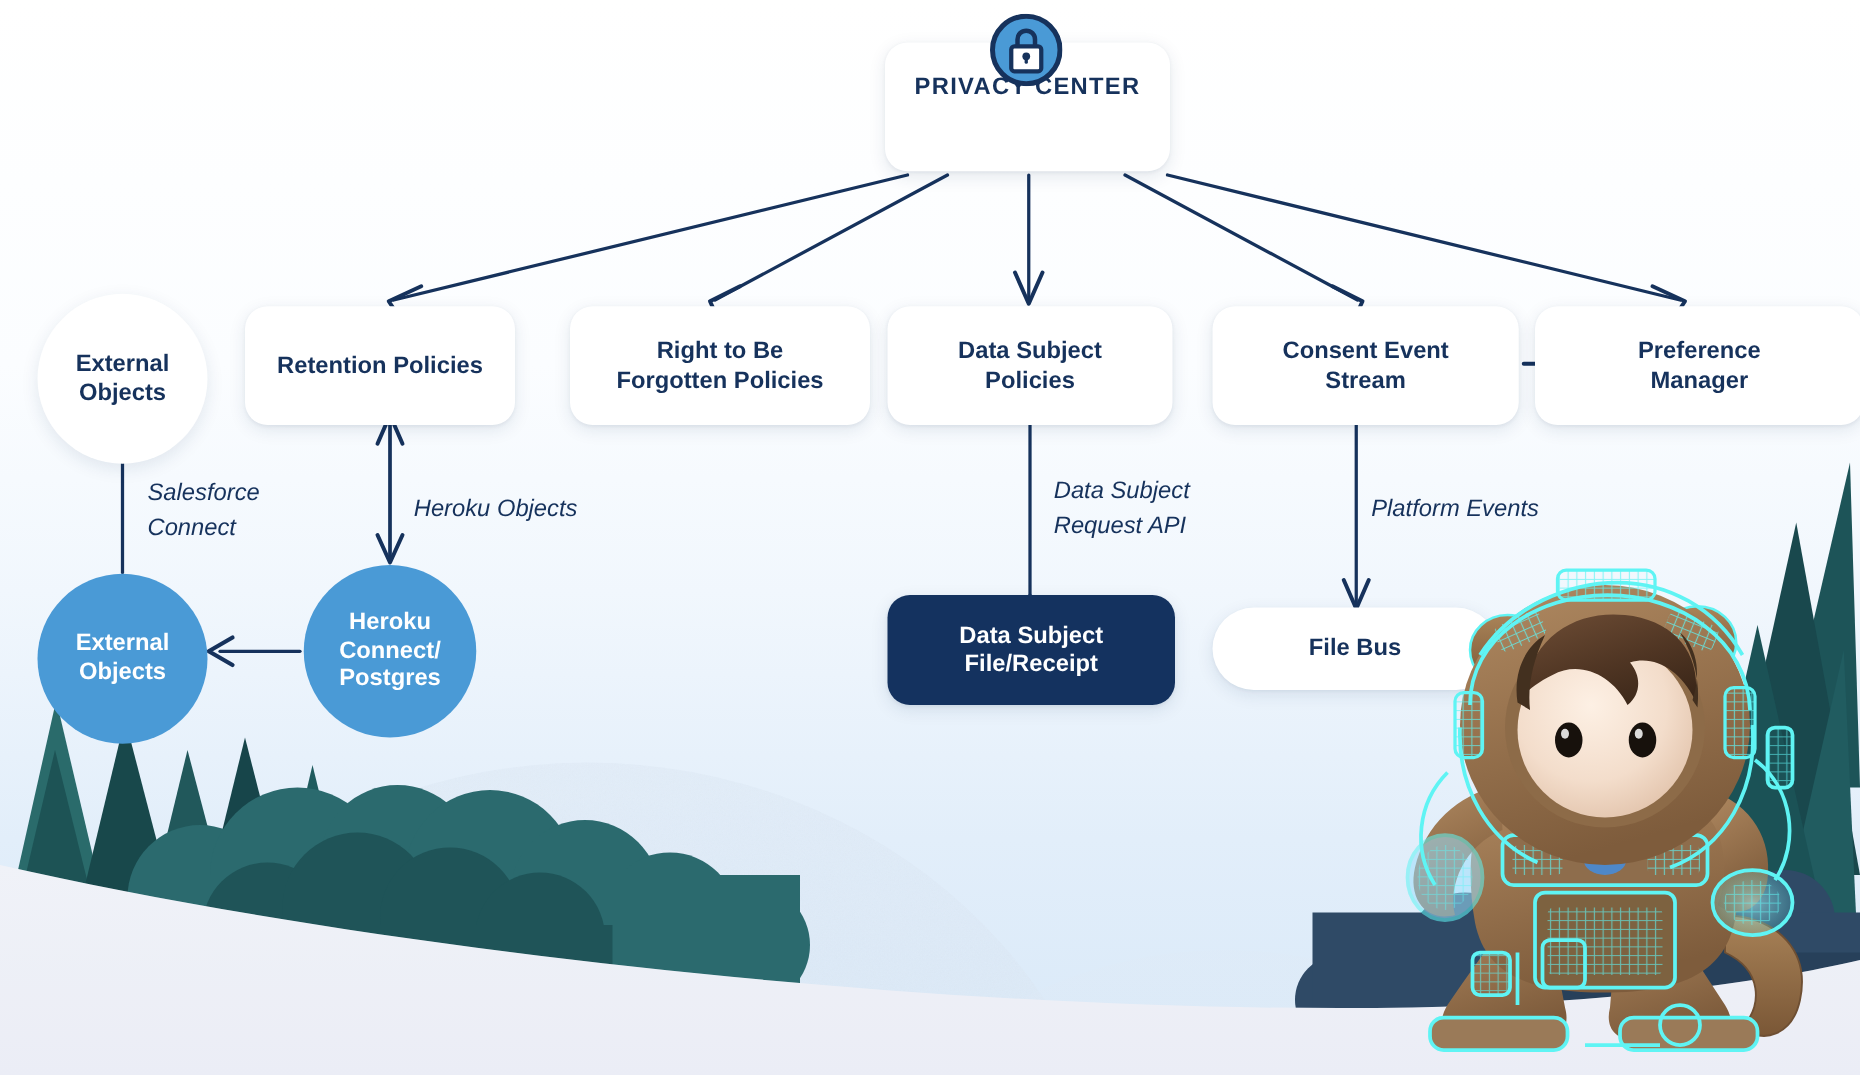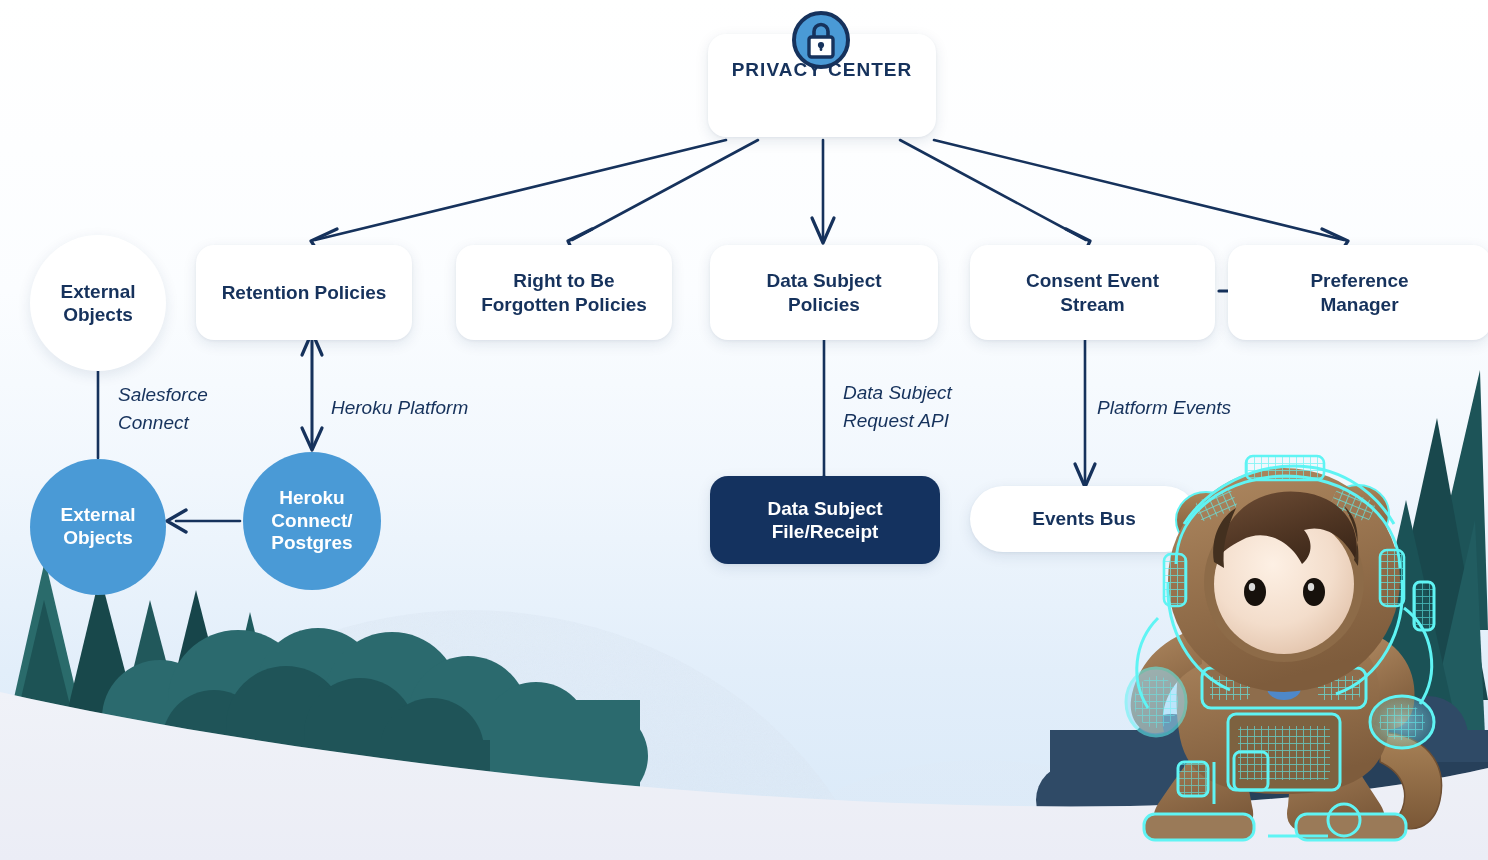--- a/index.html
+++ b/index.html
@@ -46,21 +46,21 @@
   }
   #privacy-center .pc-label{display:block;width:100%;}
 
   #lock-badge{
     position:absolute;left:792px;top:11px;width:58px;height:58px;z-index:5;
   }
 
   
   #n-external-objects-top{left:30px;top:235px;width:136px;height:136px;font-size:19px;}
   #n-retention{left:196px;top:245px;width:216px;height:95px;font-size:19px;}
-  #n-rtbf{left:456px;top:245px;width:216px;height:95px;font-size:19px;}
+  #n-rtbf{left:456px;top:245px;width:240px;height:95px;font-size:19px;}
   #n-dsp{left:710px;top:245px;width:228px;height:95px;font-size:19px;}
   #n-consent{left:970px;top:245px;width:245px;height:95px;font-size:19px;}
   #n-pref{left:1228px;top:245px;width:263px;height:95px;font-size:19px;}
 
   
   #n-external-objects-bottom{left:30px;top:459px;width:136px;height:136px;font-size:19px;}
   #n-heroku{left:243px;top:452px;width:138px;height:138px;font-size:19px;}
   #n-dsfile{left:710px;top:476px;width:230px;height:88px;font-size:19px;}
   #n-eventbus{left:970px;top:486px;width:228px;height:66px;font-size:19px;}
 
@@ -283,25 +283,25 @@
 
     <div class="node circle-blue" id="n-heroku">
       <span>Heroku<br>Connect/<br>Postgres</span>
     </div>
 
     <div class="node card dark" id="n-dsfile">
       <span>Data Subject<br>File/Receipt</span>
     </div>
 
     <div class="node card pill" id="n-eventbus">
-      <span>Events Bus</span>
+      <span>File Bus</span>
     </div>
 
     <div class="edge-label" id="lbl-salesforce-connect">Salesforce<br>Connect</div>
-    <div class="edge-label" id="lbl-heroku-connect">Heroku Platform</div>
+    <div class="edge-label" id="lbl-heroku-connect">Heroku Objects</div>
     <div class="edge-label" id="lbl-dsr-api">Data Subject<br>Request API</div>
     <div class="edge-label" id="lbl-platform-events">Platform Events</div>
   </div>
 
   <svg id="astro" viewBox="0 0 380 430">
     <defs>
       <radialGradient id="faceG" cx="42%" cy="36%" r="70%">
         <stop offset="0%" stop-color="#fdf0e4"></stop>
         <stop offset="62%" stop-color="#f3ddcb"></stop>
         <stop offset="100%" stop-color="#e2c3ab"></stop>

